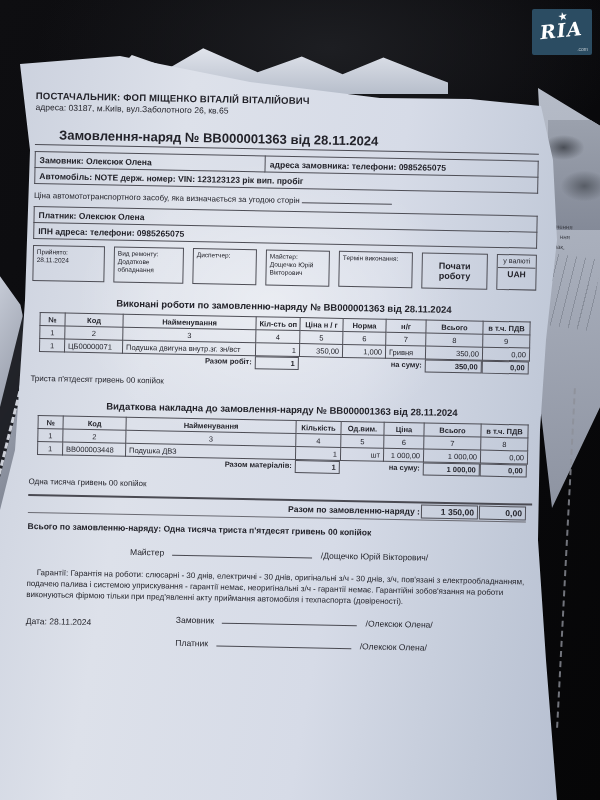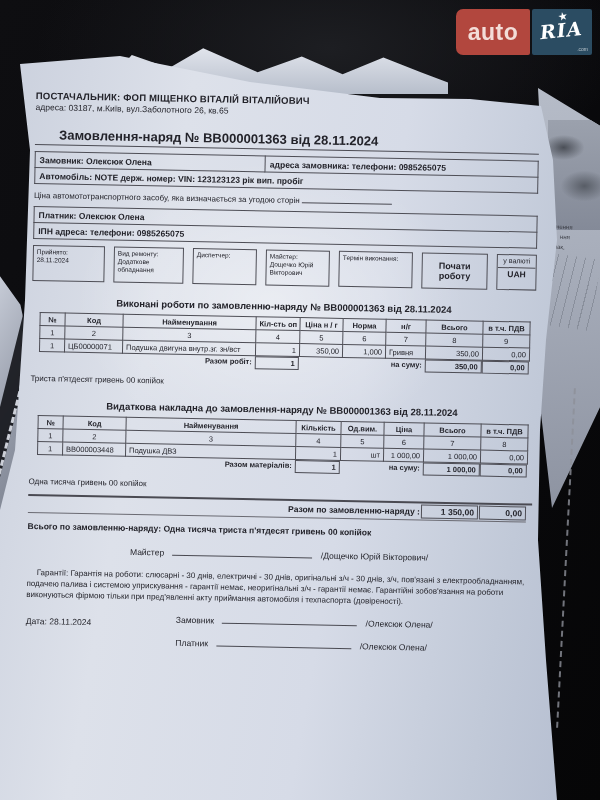--- a/index.html
+++ b/index.html
@@ -329,21 +329,20 @@
           <span>Платник</span>
           <span class="uline"></span>
           <span>/Олексюк Олена/</span>
         </div>
       </div>
 
     </div>
   </div>
 
   <div class="wm">
-    <div class="wm-auto">auto</div>
     <div class="wm-ria">
       <span class="wm-star">★</span>
       <span class="wm-riatext">RIA</span>
       <span class="wm-com">.com</span>
     </div>
   </div>
 
 </div>
 
 </body></html>

